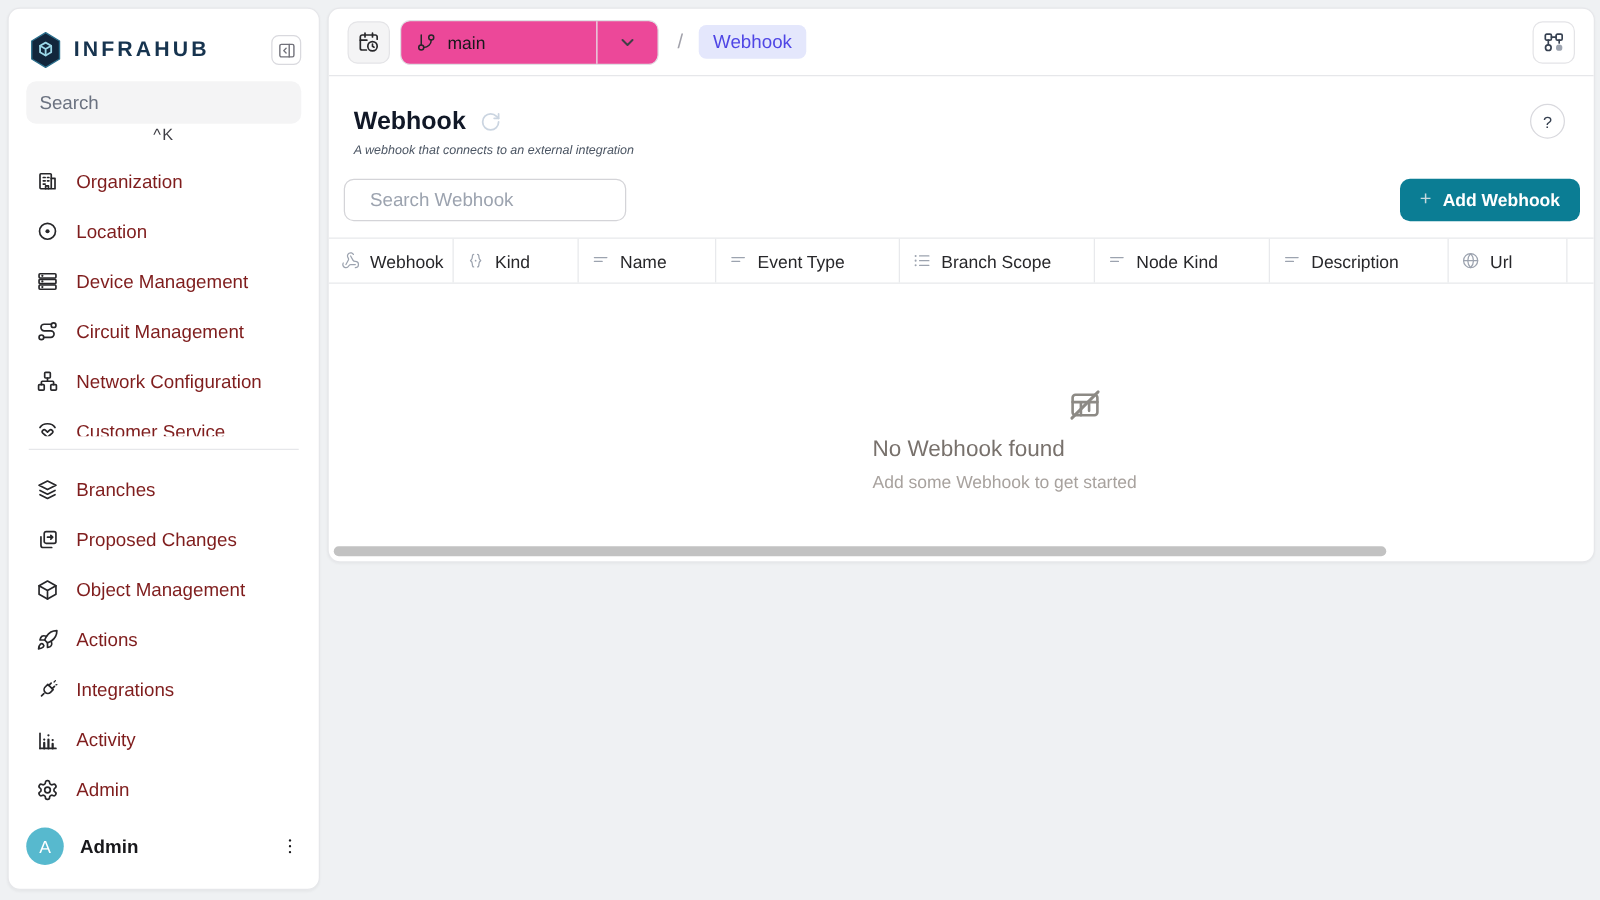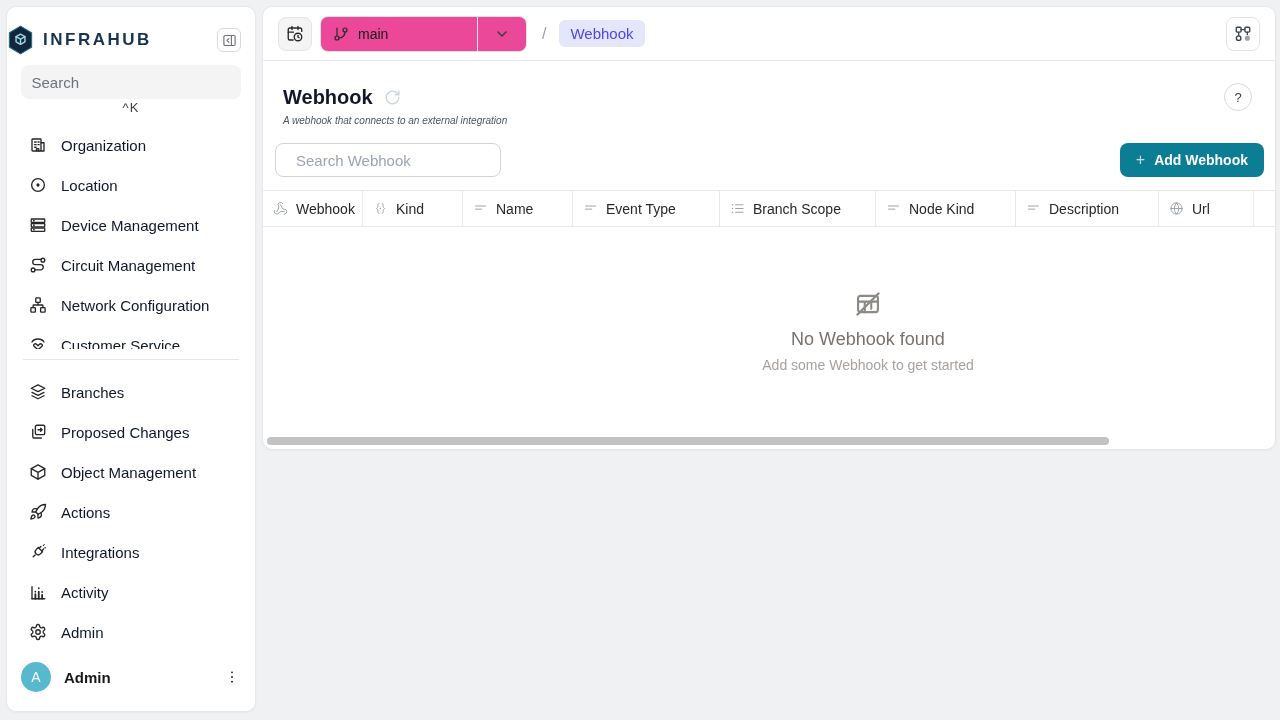--- a/index.html
+++ b/index.html
@@ -12,41 +12,41 @@
   }
   svg { stroke:currentColor; fill:none; stroke-width:1.8; stroke-linecap:round; stroke-linejoin:round; display:block; }
   .ic { width:18px; height:18px; flex:0 0 auto; }
 
   
   .sidebar {
     position:absolute; left:6px; top:6px; width:250px; height:706px;
     background:#fff; border:1px solid #e6e7ea; border-radius:10px;
     box-shadow:0 1px 2px rgba(0,0,0,.04);
   }
-  .sb-head { position:absolute; top:16px; left:0; right:14px; height:34px; display:flex; align-items:center; }
+  .sb-head { position:absolute; top:16px; left:16px; right:14px; height:34px; display:flex; align-items:center; }
   .logo-badge { width:27px; height:30px; margin-right:9px; }
   .logo-text { font-size:17px; font-weight:700; letter-spacing:2.5px; color:#17344f; }
   .collapse-btn { margin-left:auto; width:24px; height:24px; border:1px solid #d9d9de; border-radius:6px;
     display:flex; align-items:center; justify-content:center; color:#71717a; background:#fff; cursor:pointer; }
   .collapse-btn svg { width:15px; height:15px; }
 
   .sb-search { position:absolute; top:58px; left:14px; right:14px; height:34px;
     background:#f4f4f5; border-radius:8px; display:flex; align-items:center; padding:0 12px; gap:9px; cursor:text;flex-direction:column; }
   .sb-search svg { width:16px; height:16px; color:#3f3f46; }
   .sb-search input { flex:1; border:none; outline:none; background:transparent; font-size:15px; color:#18181b;
     font-family:"Liberation Sans", sans-serif; }
   .sb-search input::placeholder { color:#6b7280; }
   .kbd { font-size:13px; color:#3f3f46; letter-spacing:1px; }
 
   .nav-group { position:absolute; left:4px; right:4px; }
   .nav-group1 { top:118px; height:224px; overflow:hidden; }
   .nav-group2 { top:365px; }
   .sb-divider { position:absolute; top:352px; left:16px; right:16px; border-top:1px solid #e6e7ea; }
   .side-item { height:40px; display:flex; align-items:center; gap:14px; padding:0 12px 0 18px;
-    border-radius:8px; cursor:pointer; font-size:15px; color:#0f172a; }
+    border-radius:8px; cursor:pointer; font-size:15px; color:#7f1d1d; }
   .side-item .ic { color:#27272a; }
 
   .sb-footer { position:absolute; left:14px; right:10px; bottom:12px; height:44px; display:flex; align-items:center; }
   .avatar { width:30px; height:30px; border-radius:50%; background:#57b9ce; color:#fff;
     display:flex; align-items:center; justify-content:center; font-size:14px; margin-right:13px; }
   .user-name { font-size:15px; font-weight:700; color:#18181b; }
   .kebab { margin-left:auto; width:26px; height:26px; display:flex; align-items:center; justify-content:center;
     color:#18181b; cursor:pointer; border-radius:6px; }
   .kebab svg { width:16px; height:16px; }
 
@@ -94,21 +94,21 @@
     display:flex; align-items:center; gap:9px; padding:0 16px; font-size:14px; font-weight:700;
     font-family:"Liberation Sans", sans-serif; cursor:pointer; }
   .add-plus { color:#c6d9de; font-size:16px; font-weight:400; }
 
   .thead { margin-top:13px; display:flex; border-top:1px solid #e8e9ec; border-bottom:1px solid #e8e9ec; height:37px; }
   .th { display:flex; align-items:center; gap:8px; padding:0 10px; border-right:1px solid #e8e9ec;
     font-size:14px; font-weight:500; color:#27272a; cursor:pointer; }
   .th .ic { width:15px; height:15px; color:#9ca3af; stroke-width:1.6; }
   .th-fill { flex:1; border:none; }
 
-  .empty { position:absolute; top:283px; left:605px; transform:translateX(-50%); text-align:center; width:340px; }
+  .empty { position:absolute; top:303px; left:605px; transform:translateX(-50%); text-align:left; width:340px; }
   .empty-icon { width:28px; height:28px; margin:0 auto; color:#8d8a85; }
   .empty-title { margin-top:11px; font-size:18px; font-weight:500; color:#78716c; }
   .empty-sub { margin-top:7px; font-size:14px; color:#a8a29e; }
 
   .hscroll-thumb { position:absolute; left:4px; bottom:4px; width:842px; height:8px; background:#c2c2c2; border-radius:4px; cursor:grab; }
 </style>
 </head>
 <body>
 
 <nav class="sidebar">

